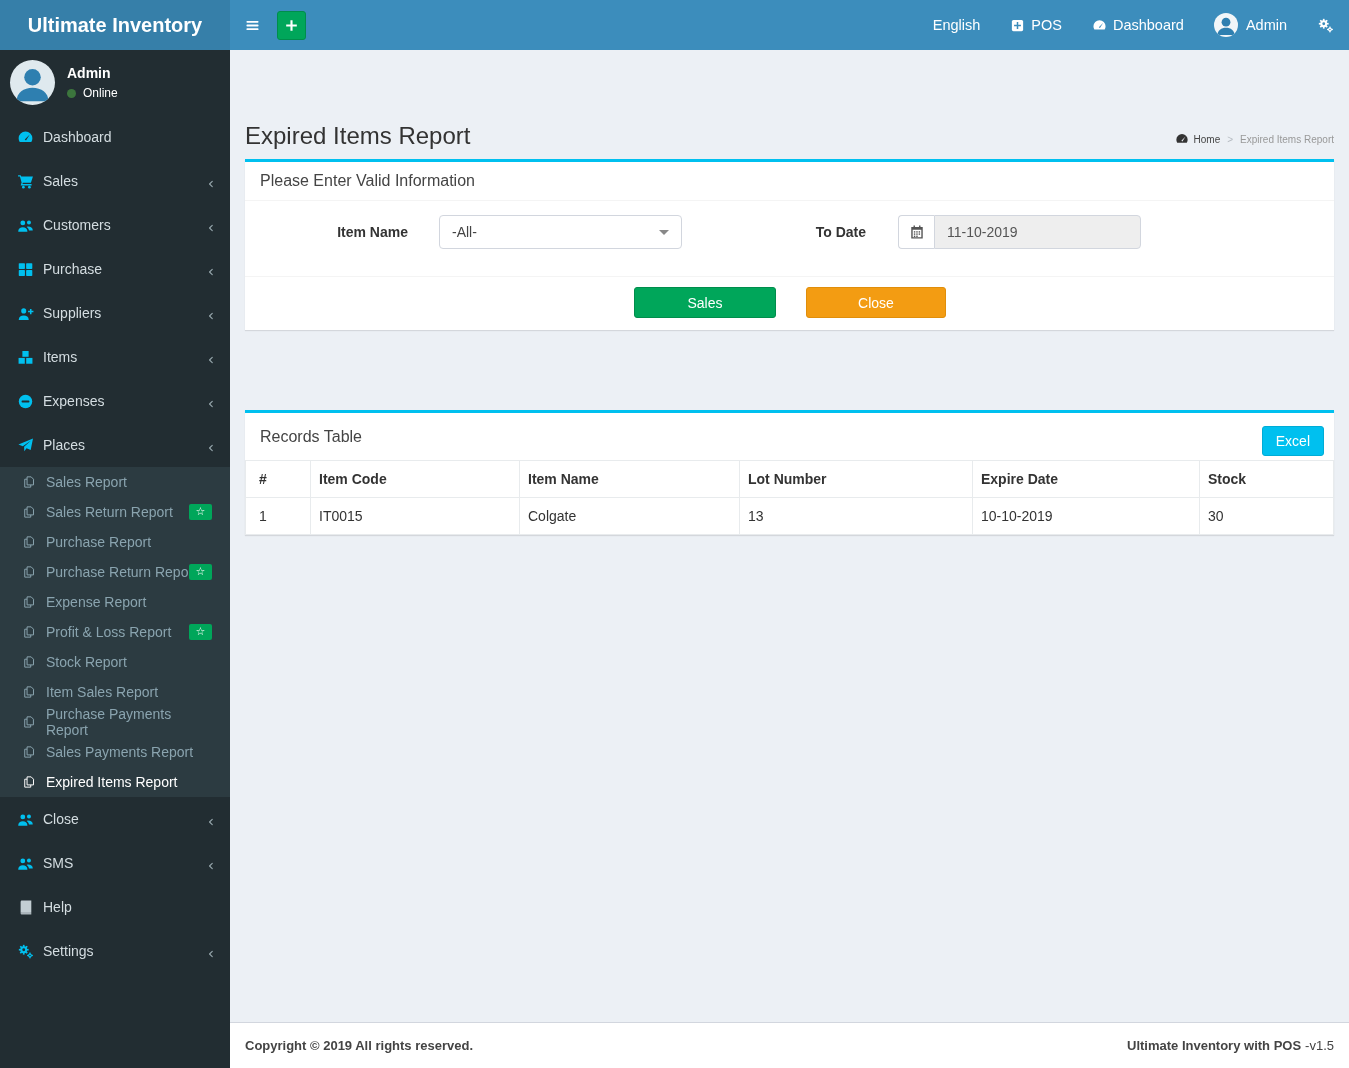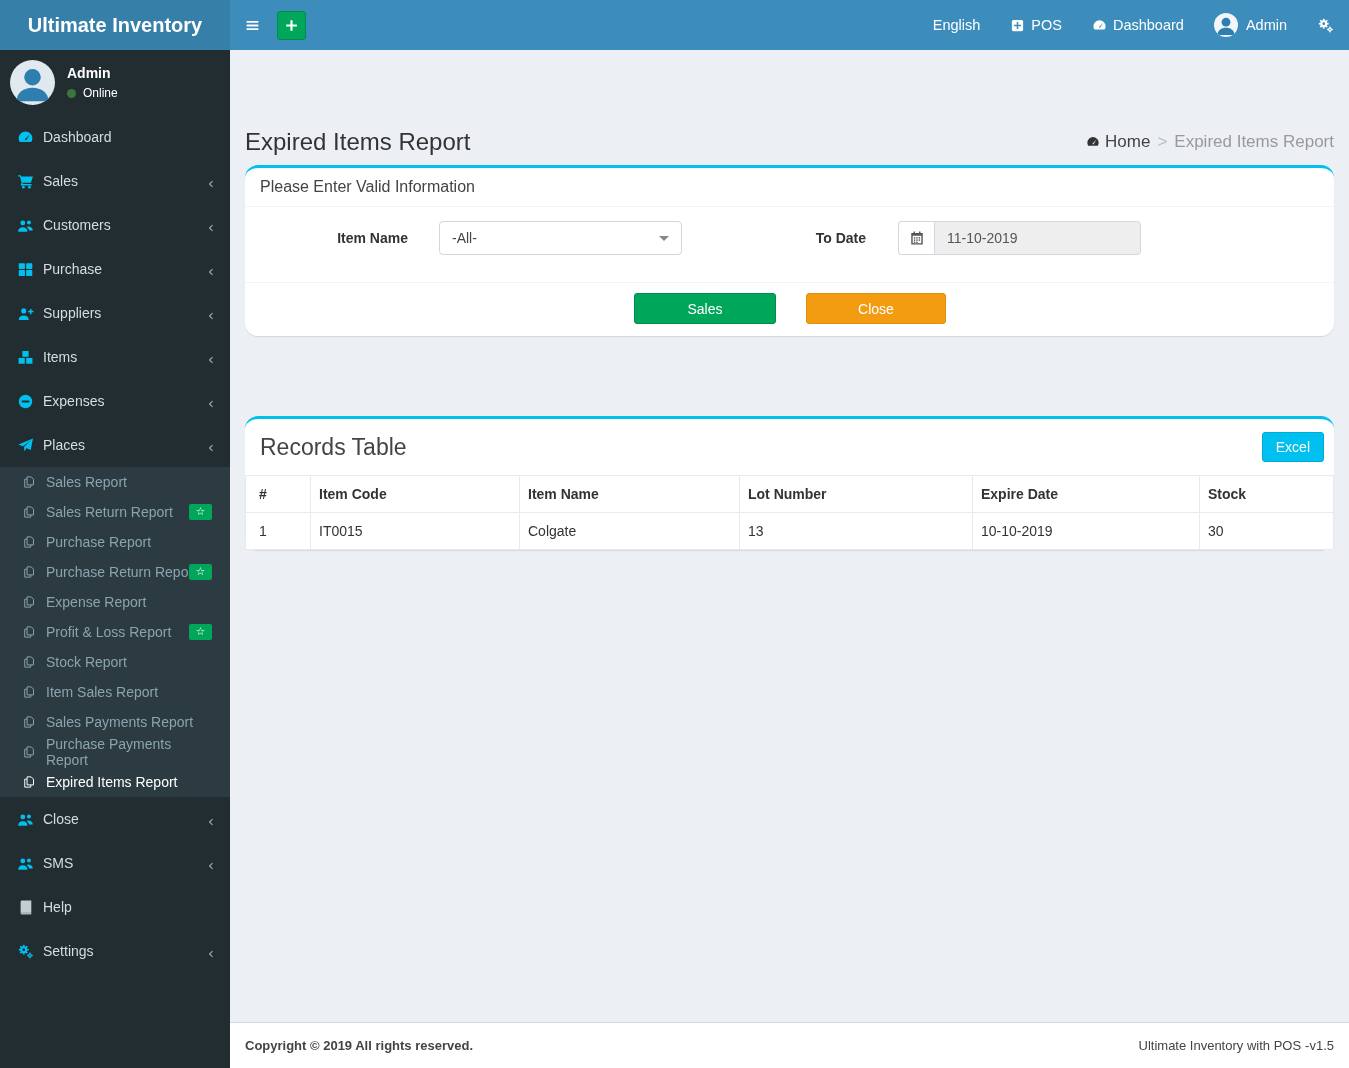--- a/index.html
+++ b/index.html
@@ -56,27 +56,27 @@
   .nav-item .icon.lone { width:17px; height:17px; margin-right:0; }
   .nav-avatar { width:24px; height:24px; border-radius:50%; background:#f2f6f8; overflow:hidden; margin-right:8px; }
   .nav-avatar svg { width:24px; height:24px; color:#2e7fb0; }
   .navbar .cut { fill:#3c8dbc; }
   .smenu .cut { fill:#222d32; }
   .crumb .cut { fill:#ecf0f5; }
 
   .content { flex:1; padding:0 15px; }
   .content-header { display:flex; align-items:flex-end; justify-content:space-between; padding:14px 0 9px 0; }
   .page-title { font-size:24px; font-weight:500; color:#333; }
-  .crumb { font-size:17px; color:#444; display:flex; align-items:flex-start; padding-bottom:4px;margin-top:36px; }
+  .crumb { font-size:10px; color:#444; display:flex; align-items:center; padding-bottom:4px;margin-top:36px; }
   .crumb .icon { width:14px; height:14px; margin-right:5px; color:#333; }
   .crumb .sep { color:#b5bbc1; margin:0 7px; }
   .crumb .current { color:#999; }
   .crumb-home { cursor:pointer; display:flex; align-items:center; }
 
-  .box { background:#fff; border-top:3px solid #00c0ef; border-radius:13px;
+  .box { background:#fff; border-top:3px solid #00c0ef; border-radius:0;
          box-shadow:0 1px 1px rgba(0,0,0,.1); }
   .box1 { margin-bottom:80px; }
   .box-header { padding:10px 15px; font-size:16px; color:#444; border-bottom:1px solid #f4f4f4; }
 
   .form-row { display:flex; align-items:center; padding-top:14px; padding-bottom:27px; }
   .flabel { font-weight:bold; font-size:14px; color:#333; }
   .l1 { width:163px; text-align:right; }
   .sel { width:243px; margin-left:31px; height:34px; border:1px solid #d2d6de; border-radius:4px; background:#fff;
          display:flex; align-items:center; padding:0 12px; cursor:pointer; position:relative; font-size:14px; color:#444; }
   .sel .caret { position:absolute; right:12px; width:0; height:0; border-left:5px solid transparent;
@@ -89,35 +89,35 @@
   .igroup input { flex:1; border:1px solid #d2d6de; border-radius:0 4px 4px 0; background:#eee; color:#555;
                   font-size:14px; padding:0 12px; font-family:inherit; outline:none; }
 
   .btn-row { border-top:1px solid #f4f4f4; padding:10px 0 12px 0; display:flex; }
   .btn { border:1px solid transparent; border-radius:3px; color:#fff; font-size:14px; padding:6px 12px;
          height:31px; cursor:pointer; font-family:inherit; }
   .btn-show { background:#00a65a; border-color:#008d4c; width:142px; margin-left:389px; }
   .btn-close { background:#f39c12; border-color:#e08e0b; width:140px; margin-left:30px; }
 
   .box2 { position:relative; }
-  .box-header2 { padding:15px 5px 14px 15px; font-size:23px; color:#444; }
+  .box-header2 { padding:15px 5px 14px 15px; font-size:16px; color:#444; }
   .btn-excel { position:absolute; top:13px; right:10px; background:#00c0ef; border:1px solid #00acd6;
                border-radius:3px; color:#fff; font-size:14px; padding:6px 13px; cursor:pointer; font-family:inherit; }
   table { width:100%; border-collapse:collapse; }
   th, td { border:1px solid #e8ebed; text-align:left; font-size:14px; padding:10px 8px; color:#333; }
   th { font-weight:bold; }
   th:first-child, td:first-child { padding-left:13px; width:65px; }
   th:nth-child(2) { width:209px; } th:nth-child(3) { width:220px; }
   th:nth-child(4) { width:233px; } th:nth-child(5) { width:227px; }
   tr { background:#fff; }
 
   footer { margin-top:auto; background:#fff; border-top:1px solid #d2d6de; padding:15px;
            display:flex; justify-content:space-between; font-size:13px; color:#444; flex:0 0 46px; }
   .foot-left { font-weight:bold; }
-  .foot-brand { font-weight:normal; }
+  .foot-brand { font-weight:bold; }
   .foot-ver { margin-left:4px; }
 </style>
 </head>
 <body>
 
 <div class="app">
 
   <aside class="sidebar">
     <div class="logo">Ultimate Inventory</div>
     <div class="user-panel">
@@ -328,30 +328,30 @@
               </span>
               <span class="slabel">Item Sales Report</span>
             </li>
             <li>
               <span class="icon">
                 <svg viewBox="0 0 24 24" fill="none" stroke="currentColor" stroke-width="1.7" stroke-linejoin="round">
                   <path d="M8.7 3.2h7l4 4V17h-11z"></path>
                   <path d="M8.7 7.2h-4v13.6H15V17"></path>
                 </svg>
               </span>
+              <span class="slabel">Purchase Payments Report</span>
+            </li>
+            <li>
+              <span class="icon">
+                <svg viewBox="0 0 24 24" fill="none" stroke="currentColor" stroke-width="1.7" stroke-linejoin="round">
+                  <path d="M8.7 3.2h7l4 4V17h-11z"></path>
+                  <path d="M8.7 7.2h-4v13.6H15V17"></path>
+                </svg>
+              </span>
               <span class="slabel">Sales Payments Report</span>
-            </li>
-            <li>
-              <span class="icon">
-                <svg viewBox="0 0 24 24" fill="none" stroke="currentColor" stroke-width="1.7" stroke-linejoin="round">
-                  <path d="M8.7 3.2h7l4 4V17h-11z"></path>
-                  <path d="M8.7 7.2h-4v13.6H15V17"></path>
-                </svg>
-              </span>
-              <span class="slabel">Purchase Payments Report</span>
             </li>
             <li class="active">
               <span class="icon">
                 <svg viewBox="0 0 24 24" fill="none" stroke="currentColor" stroke-width="1.7" stroke-linejoin="round">
                   <path d="M8.7 3.2h7l4 4V17h-11z"></path>
                   <path d="M8.7 7.2h-4v13.6H15V17"></path>
                 </svg>
               </span>
               <span class="slabel">Expired Items Report</span>
             </li>

